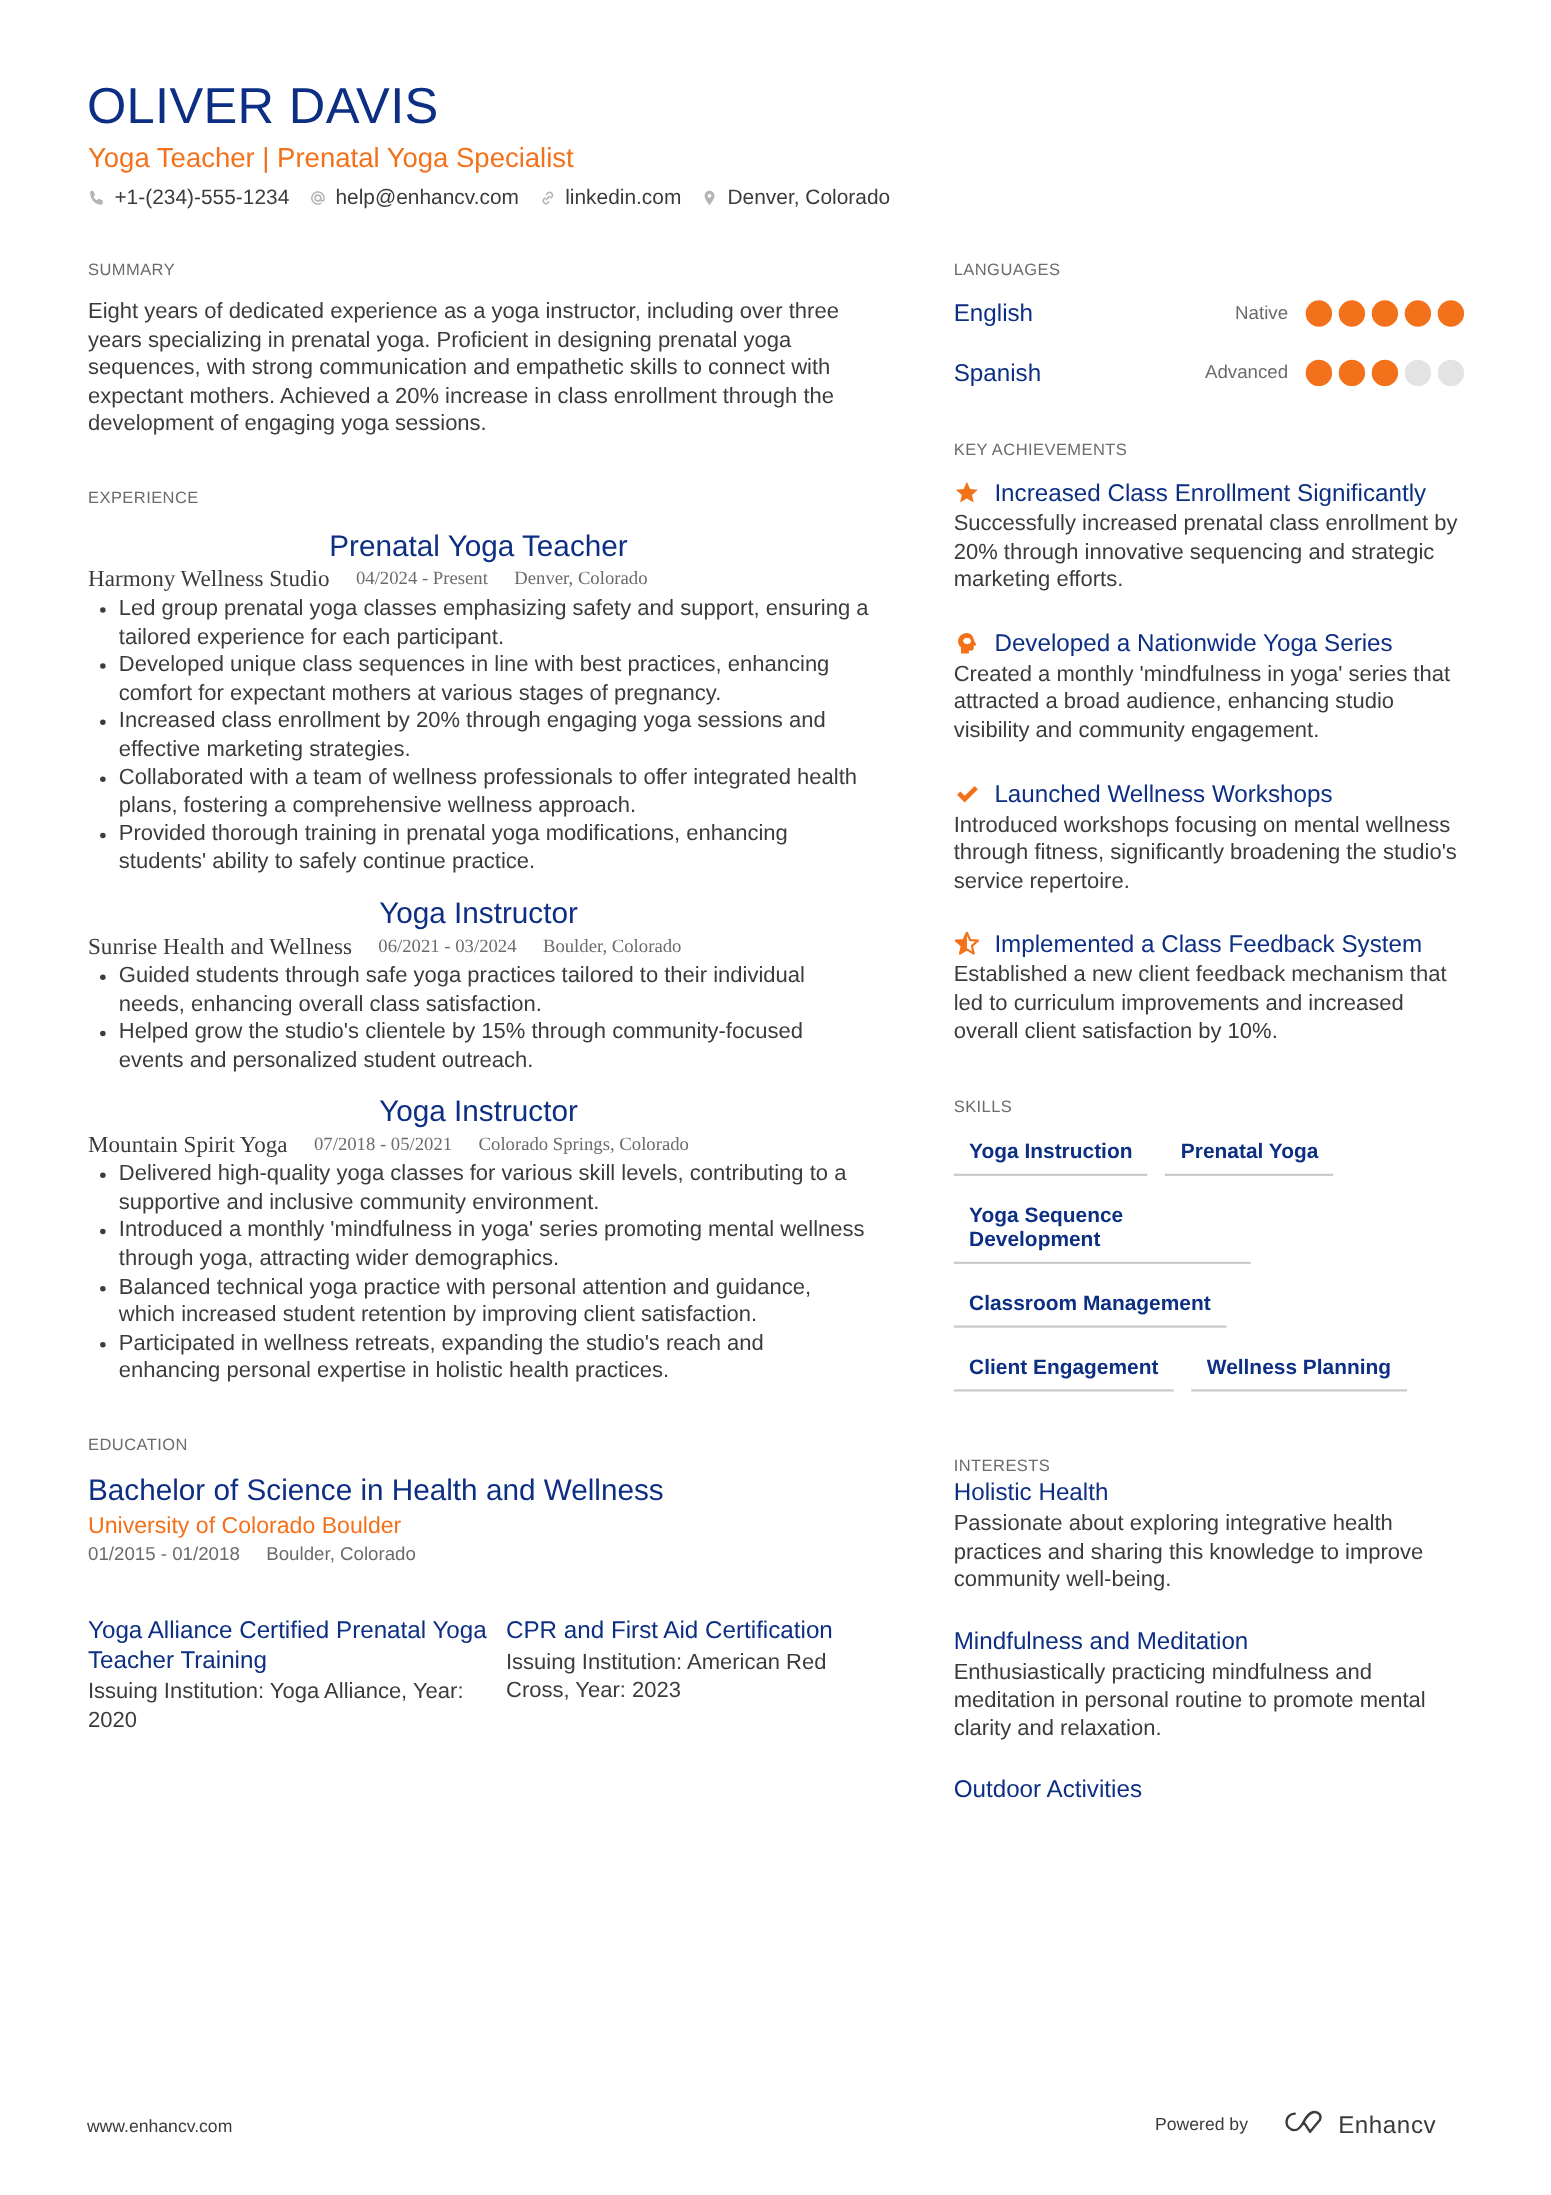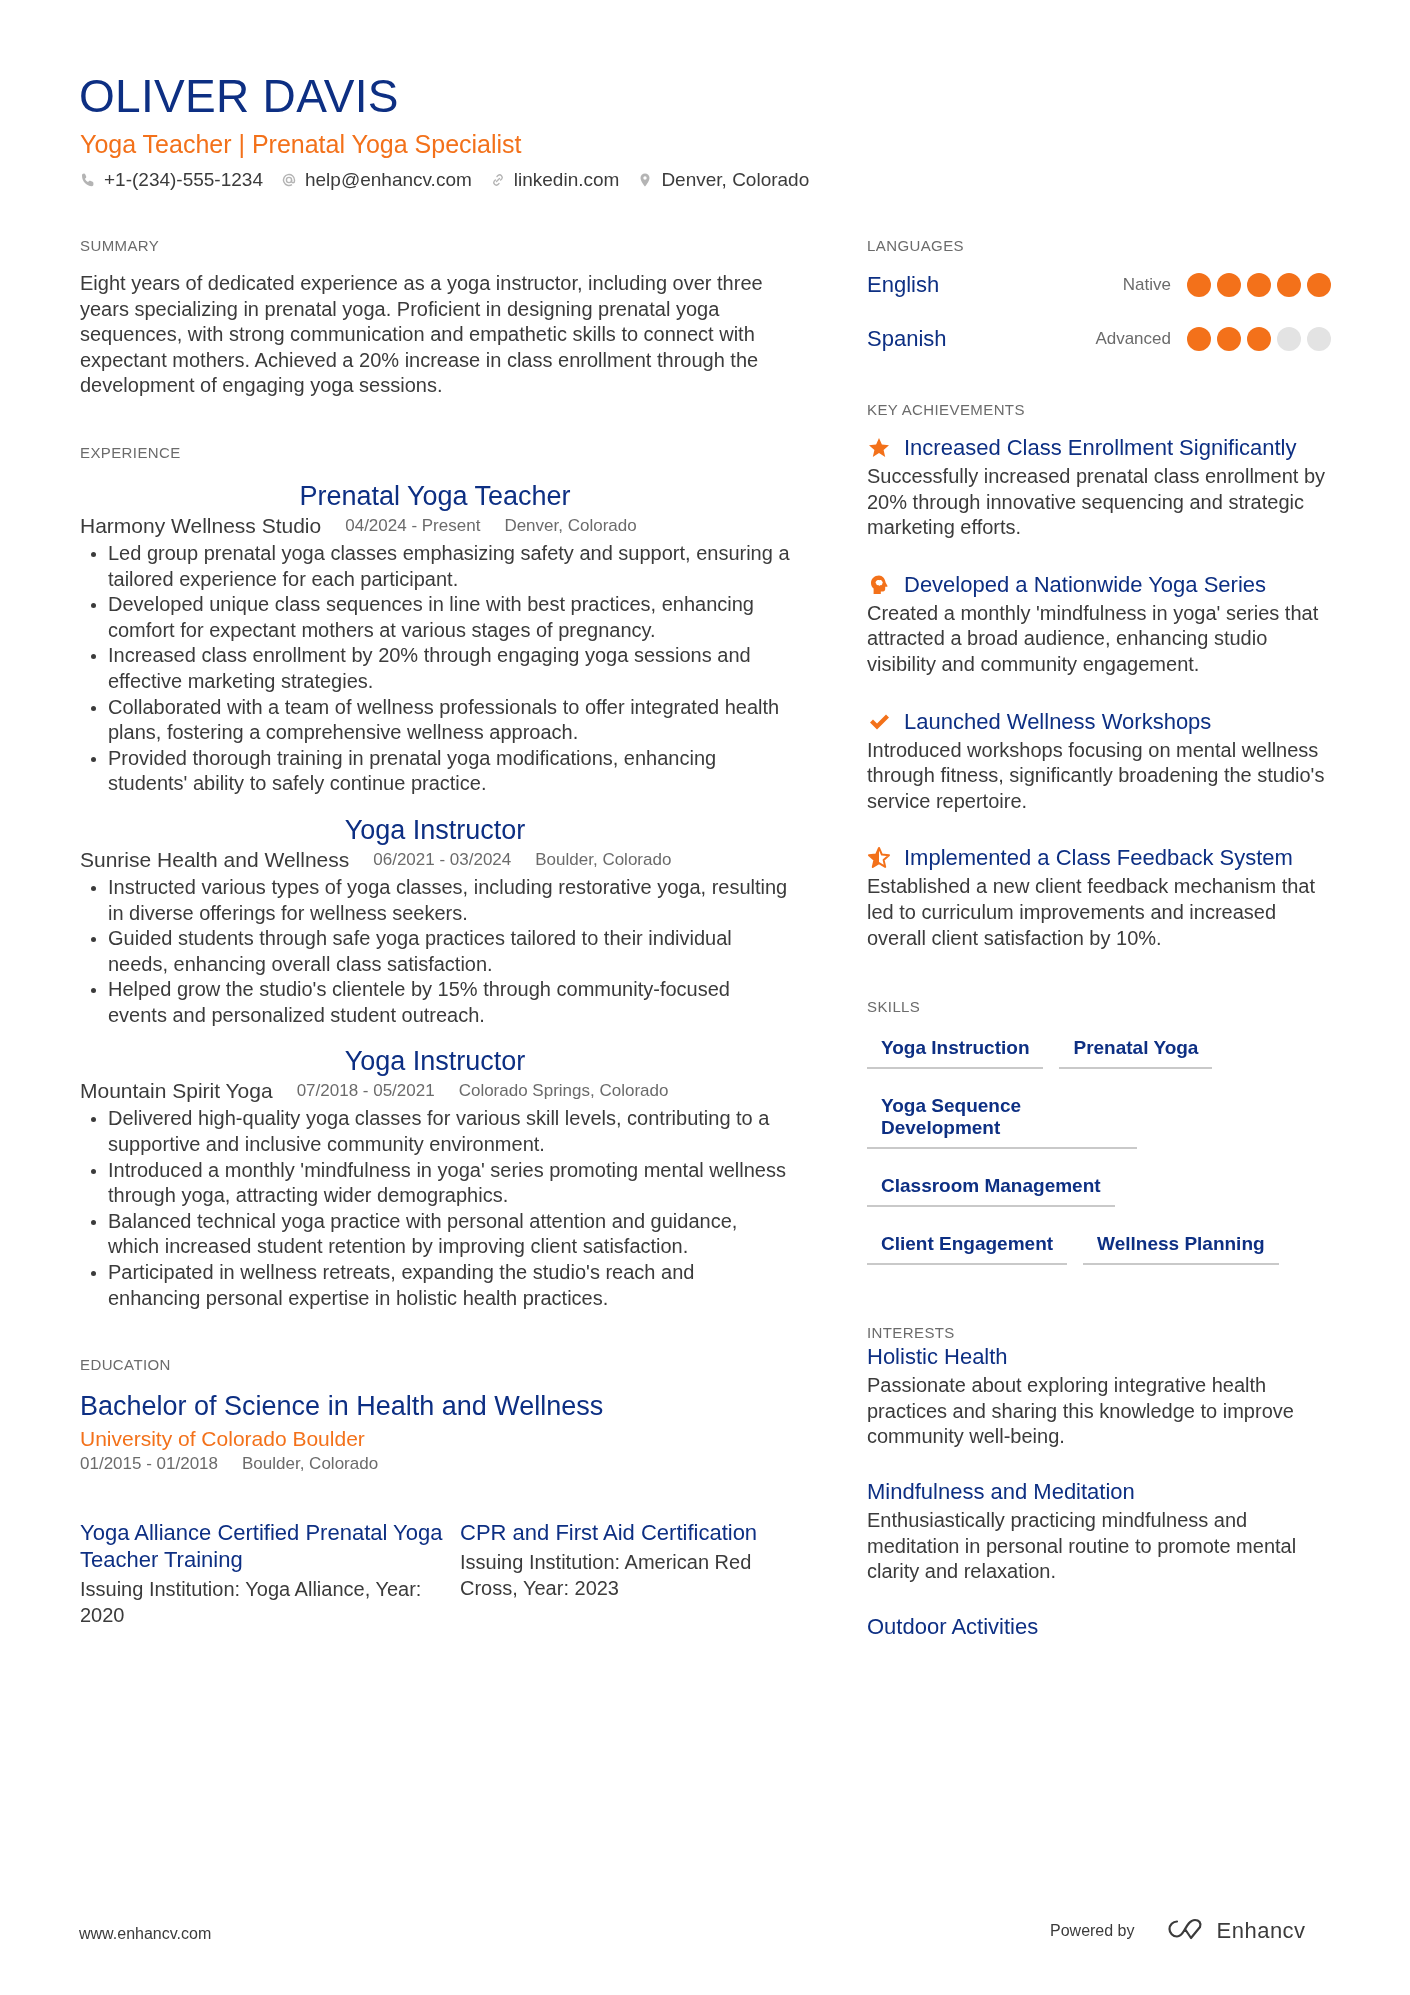--- a/index.html
+++ b/index.html
@@ -23,21 +23,21 @@
   .body-text { font-size: 20px; color: #3b3b3b; line-height: 25.6px; }
 
   
   .summary-text { margin-top: 15px; }
 
   
   .exp-section { margin-top: 44px; }
   .job { margin-top: 16px; }
   .job:first-of-type { margin-top: 16px; }
   .job-title { font-size: 27px; color: #0d2f83; line-height: 34px; text-align: center; }
-  .job-meta { display: flex; align-items: center; margin-top: 0px; line-height: 26px; }
+  .job-meta { display: flex; align-items: center; margin-top: 0px; line-height: 26px; font-family: Liberation Serif, serif; }
   .job-company { font-size: 21px; color: #3b3b3b; margin-right: 24px; }
   .job-dates { font-size: 17px; color: #6b6b6b; margin-right: 24px; }
   .job-loc { font-size: 17px; color: #6b6b6b; }
   .bullets { list-style: none; margin-top: 2px; }
   .bullets li { position: relative; padding-left: 28px; font-size: 20px; line-height: 25.6px; color: #3b3b3b; }
   .bullets li::before { content: ""; position: absolute; left: 11px; top: 11px; width: 5px; height: 5px; border-radius: 50%; background: #3b3b3b; }
 
   
   .edu-section { margin-top: 44px; }
   .edu-degree { margin-top: 14px; font-size: 27px; color: #0d2f83; line-height: 34px; }
@@ -161,21 +161,20 @@
       </div>
 
       <div class="job">
         <div class="job-title">Yoga Instructor</div>
         <div class="job-meta">
           <span class="job-company">Sunrise Health and Wellness</span>
           <span class="job-dates">06/2021 - 03/2024</span>
           <span class="job-loc">Boulder, Colorado</span>
         </div>
         <ul class="bullets">
-          <li>Instructed various types of yoga classes, including restorative yoga, resulting in diverse offerings for wellness seekers.</li>
           <li>Guided students through safe yoga practices tailored to their individual needs, enhancing overall class satisfaction.</li>
           <li>Helped grow the studio's clientele by 15% through community-focused events and personalized student outreach.</li>
         </ul>
       </div>
 
       <div class="job">
         <div class="job-title">Yoga Instructor</div>
         <div class="job-meta">
           <span class="job-company">Mountain Spirit Yoga</span>
           <span class="job-dates">07/2018 - 05/2021</span>

